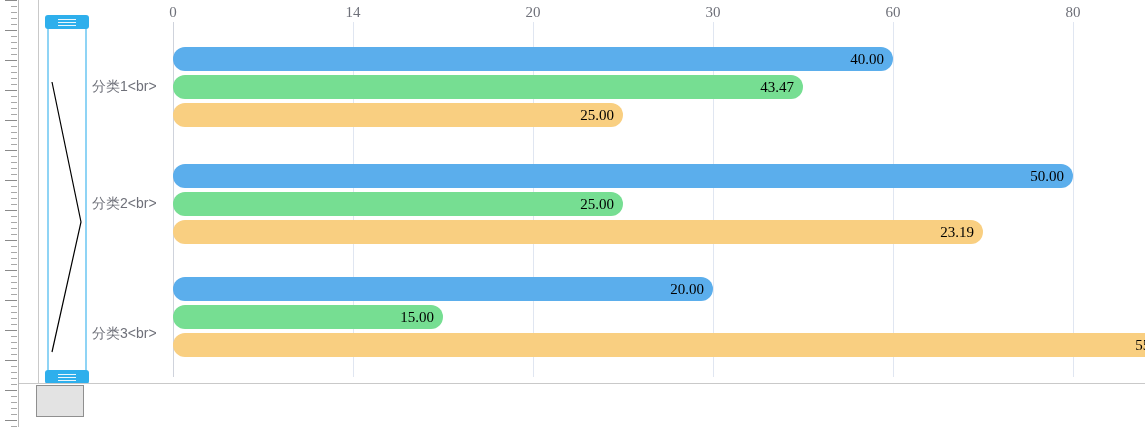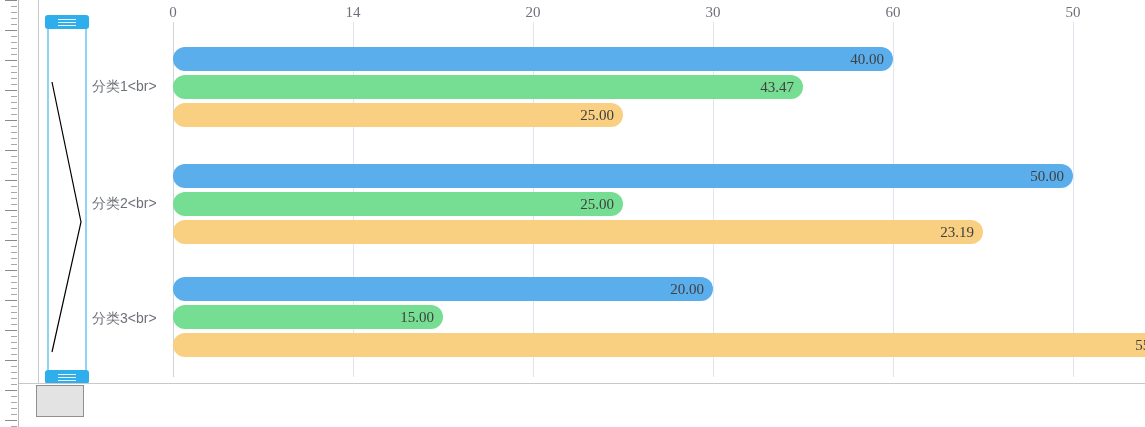--- a/index.html
+++ b/index.html
@@ -60,21 +60,21 @@
     text-align:right;
   }
 
   
   .bar{
     position:absolute;height:24px;border-radius:12px;
   }
   .bar .val{
     position:absolute;right:9px;top:50%;transform:translateY(-50%);
     font-family:"Liberation Serif", serif;
-    font-size:15px;color:#404040;white-space:nowrap;
+    font-size:15px;color:#000000;white-space:nowrap;
   }
 
   
   #datazoom{
     position:absolute;left:47px;top:22px;width:40px;height:355px;
   }
   #dz-frame{
     position:absolute;left:0;top:0;width:100%;height:100%;
     box-sizing:border-box;
     border:2px solid #8FD4F5;
@@ -189,27 +189,27 @@
       <div class="axis-label" style="left: 173px;">0</div>
       <div class="axis-line" style="left: 173px;"></div>
       <div class="axis-label" style="left: 353px;">14</div>
       <div class="gridline" style="left: 353px;"></div>
       <div class="axis-label" style="left: 533px;">20</div>
       <div class="gridline" style="left: 533px;"></div>
       <div class="axis-label" style="left: 713px;">30</div>
       <div class="gridline" style="left: 713px;"></div>
       <div class="axis-label" style="left: 893px;">60</div>
       <div class="gridline" style="left: 893px;"></div>
-      <div class="axis-label" style="left: 1073px;">50</div>
+      <div class="axis-label" style="left: 1073px;">80</div>
       <div class="gridline" style="left: 1073px;"></div>
     </div>
   <div id="cat-layer">
       <div class="cat-label" style="left: 92px; top: 87px;">分类1&lt;br&gt;</div>
       <div class="cat-label" style="left: 92px; top: 204px;">分类2&lt;br&gt;</div>
-      <div class="cat-label" style="left: 92px; top: 319px;">分类3&lt;br&gt;</div>
+      <div class="cat-label" style="left: 92px; top: 334px;">分类3&lt;br&gt;</div>
     </div>
   <div id="bars-layer">
       <div class="bar" style="left: 173px; top: 47px; width: 720px; background: rgb(91, 174, 236);">
         <span class="val">40.00</span>
       </div>
       <div class="bar" style="left: 173px; top: 75px; width: 630px; background: rgb(118, 222, 146);">
         <span class="val">43.47</span>
       </div>
       <div class="bar" style="left: 173px; top: 103px; width: 450px; background: rgb(249, 207, 129);">
         <span class="val">25.00</span>

